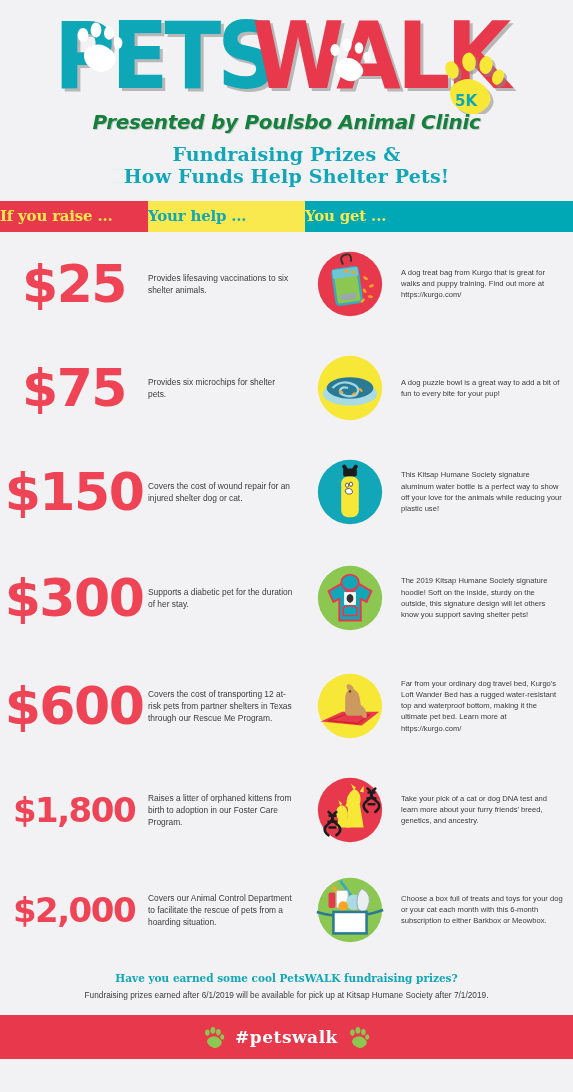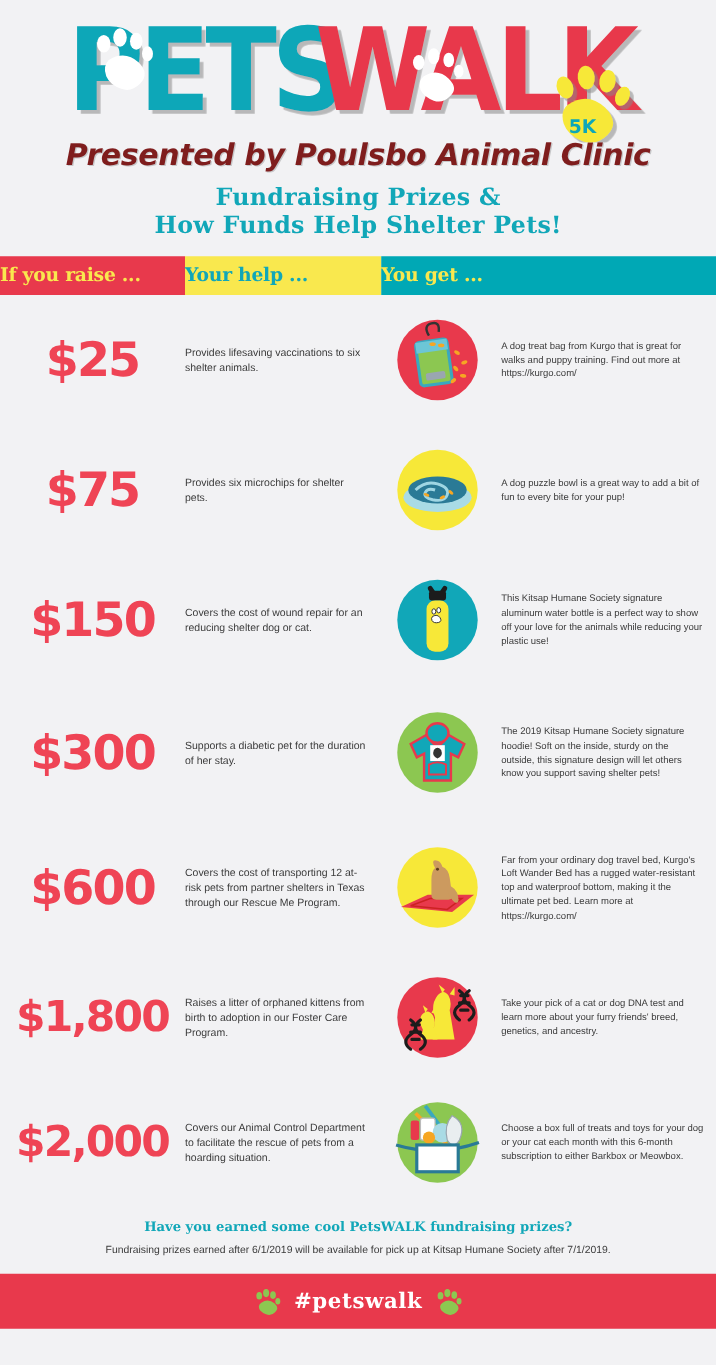--- a/index.html
+++ b/index.html
@@ -19,22 +19,22 @@
     position:relative;
     height:100px;
     display:flex; align-items:center; justify-content:center;
   }
   .logo-svg { display:block; }
 
   .tagline {
     font-family:"DejaVu Sans", sans-serif;
     font-style:italic;
     font-weight:bold;
-    font-size:24px;
-    color:#7f1d1d;
+    font-size:20px;
+    color:#15803d;
     letter-spacing:-0.3px;
     margin-top:-4px;
     text-shadow:1px 1px 0 rgba(120,120,120,0.35);
   }
 
   .subtitle {
     font-family:"DejaVu Serif", serif;
     font-weight:bold;
     font-size:19px;
     line-height:1.18;
@@ -63,21 +63,21 @@
   .amount {
     width:148px;
     flex:0 0 148px;
     text-align:center;
     font-family:"DejaVu Sans", sans-serif;
     font-weight:bold;
     color:#ef4455;
     letter-spacing:-1.5px;
     line-height:1;
   }
-  .amount.sz-lg  { font-size:38px; }
+  .amount.sz-lg  { font-size:52px; }
   .amount.sz-md  { font-size:34px; }
 
   .help {
     flex:0 0 157px;
     padding-right:12px;
     font-size:8.4px;
     line-height:1.45;
     color:#3b3b3b;
   }
 
@@ -226,21 +226,21 @@
             <ellipse cx="31" cy="44" rx="2.4" ry="1.3" transform="rotate(20 31 44)"></ellipse>
             <ellipse cx="44" cy="46" rx="2.4" ry="1.3" transform="rotate(-25 44 46)"></ellipse>
             <ellipse cx="51" cy="42" rx="2.4" ry="1.3" transform="rotate(40 51 42)"></ellipse>
           </g>
         </svg>
       </div>
       <div class="get">A dog puzzle bowl is a great way to add a bit of fun to every bite for your pup!</div>
     </div>
     <div class="row" style="height: 104px;">
       <div class="amount sz-lg">$150</div>
-      <div class="help">Covers the cost of wound repair for an reducing shelter dog or cat.</div>
+      <div class="help">Covers the cost of wound repair for an injured shelter dog or cat.</div>
       <div class="icon-cell">
         <svg width="78" height="78" viewBox="0 0 80 80">
           <circle cx="40" cy="40" r="33" fill="#11a7b8"></circle>
           <path d="M34 14 l4 6 M46 14 l-4 6" stroke="#1c1c1c" stroke-width="4" stroke-linecap="round" fill="none"></path>
           <rect x="33" y="16" width="14" height="8" rx="2" fill="#1c1c1c"></rect>
           <rect x="31" y="24" width="18" height="42" rx="7" fill="#f7e838"></rect>
           <g fill="#ffffff" stroke="#333" stroke-width="0.8">
             <ellipse cx="37" cy="33" rx="1.6" ry="2.2"></ellipse>
             <ellipse cx="41" cy="32" rx="1.6" ry="2.2"></ellipse>
             <path d="M36 37 q4 -2 6 1 q2 3 -1 4 q-4 1 -5.5 -1.5 q-1 -2 0.5 -3.5 z"></path>

